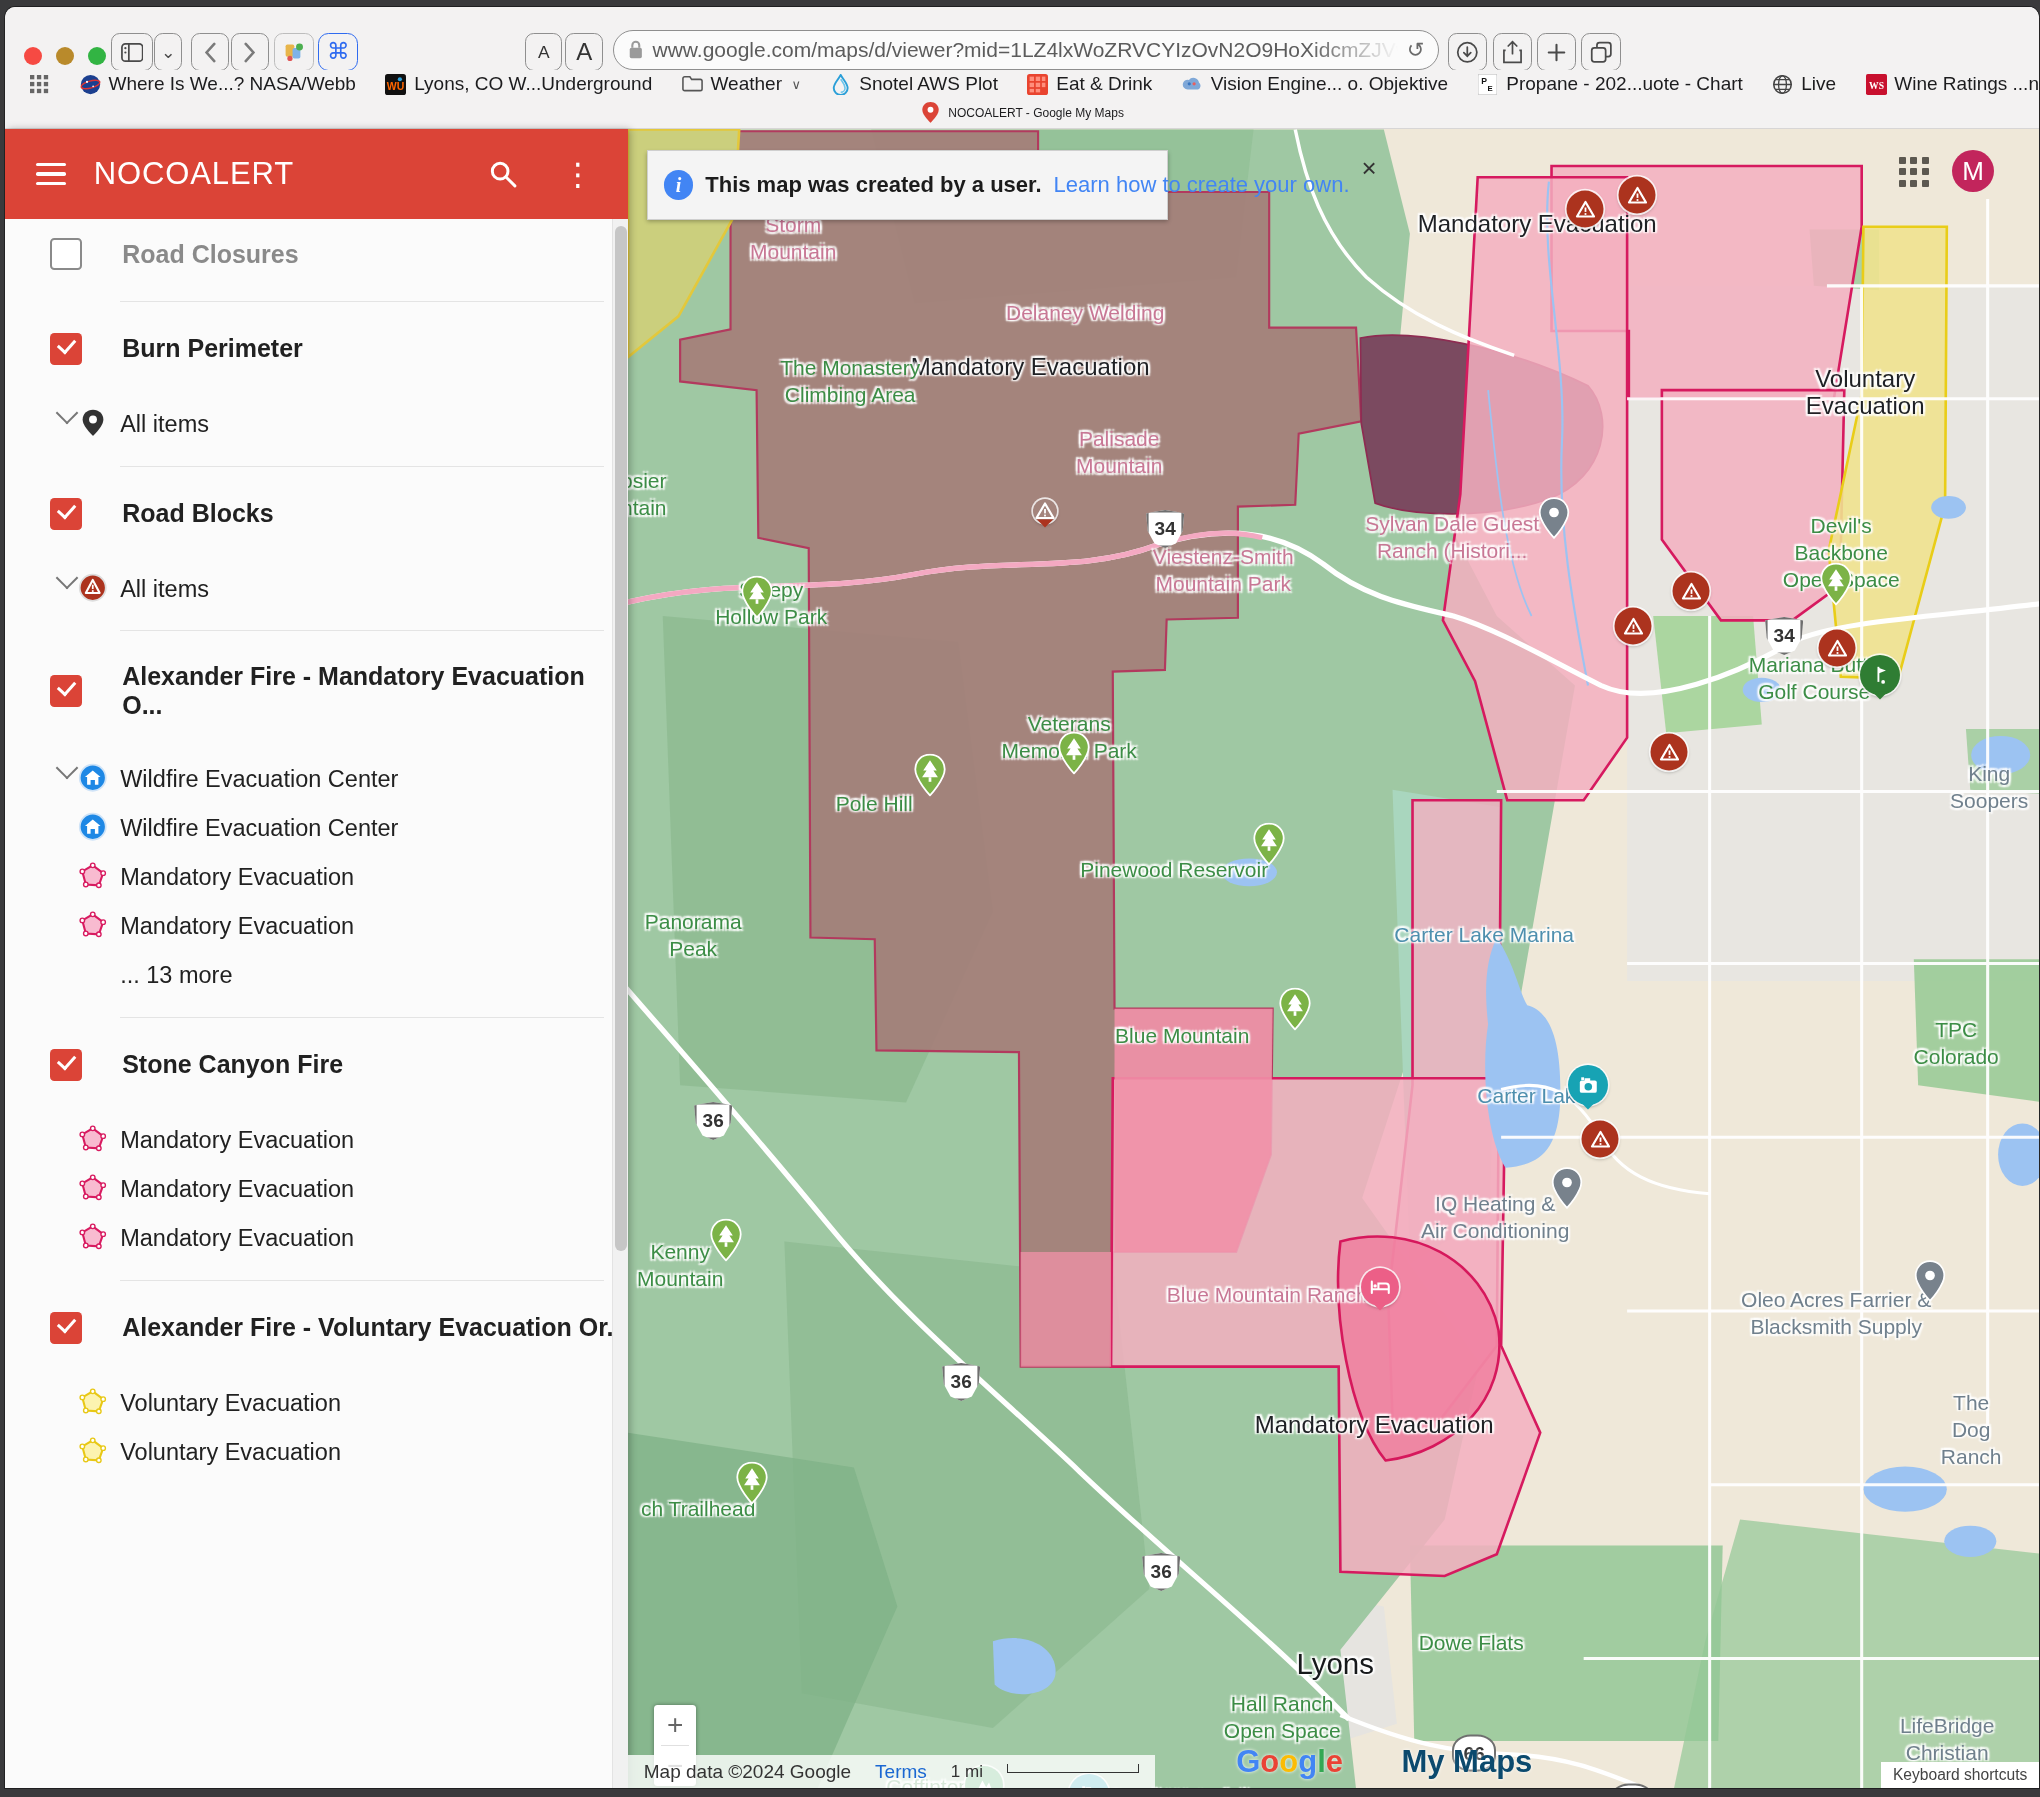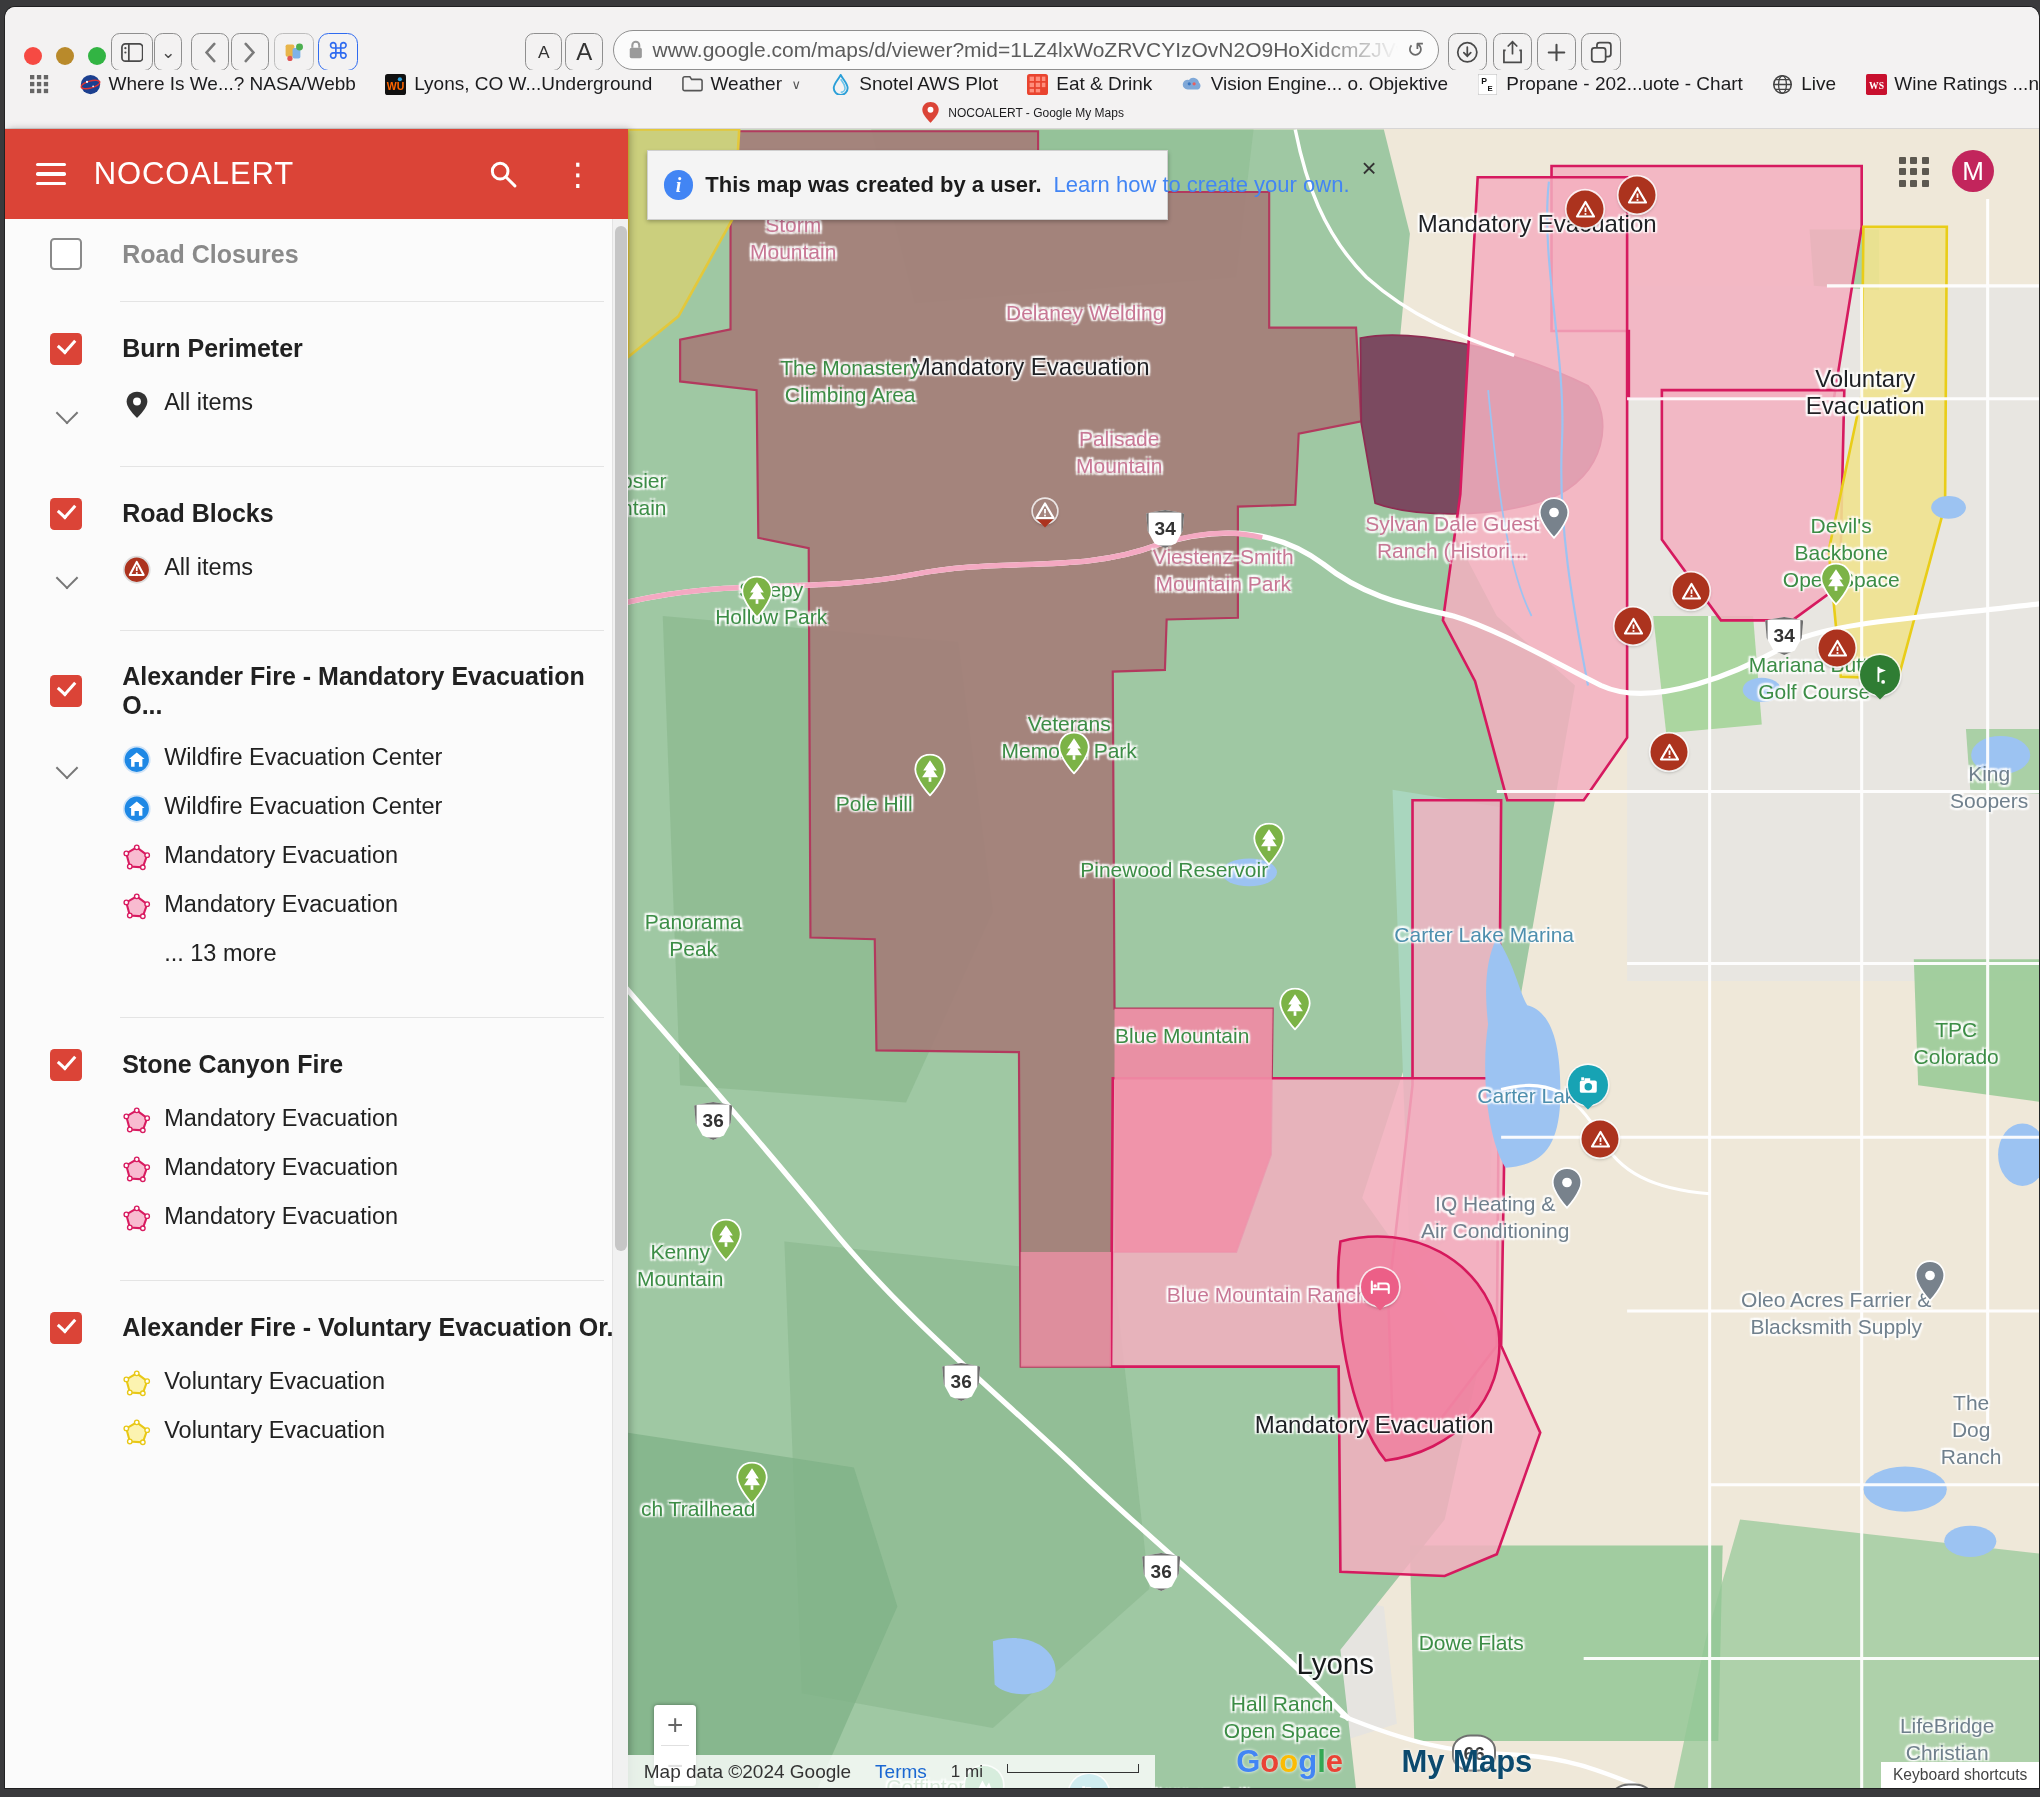--- a/index.html
+++ b/index.html
@@ -53,21 +53,21 @@
   .layers{padding-bottom:17.4px;}
   .layer-head{display:flex;align-items:center;padding:19px 0 19px 45px;}
   .cbx{width:32px;height:32px;border-radius:4.3px;box-sizing:border-box;position:relative;flex:0 0 auto;}
   .cbx.on{background:#DB4437;}
   .cbx.on::after{content:"";position:absolute;left:7.8px;top:6px;width:14px;height:7.8px;border-left:3.5px solid #fff;border-bottom:3.5px solid #fff;transform:rotate(-48deg);}
   .cbx.off{border:2.6px solid #8a8a8a;background:#fff;}
   .layer-title{margin-left:40px;font-size:25px;font-weight:bold;color:#212121;}
   .layer-title.muted{color:#8a8a8a;}
   .sub-rows{position:relative;padding:5.2px 0 15.6px 0;}
   .sub-chevron{position:absolute;left:54px;top:21px;width:14px;height:14px;border-right:2.6px solid #777;border-bottom:2.6px solid #777;transform:rotate(45deg);}
-  .sub-row{display:flex;align-items:flex-start;height:49px;padding-left:116px;}
+  .sub-row{display:flex;align-items:flex-end;height:49px;padding-left:72px;}
   .sub-icon{width:31px;height:31px;margin-right:12px;display:flex;align-items:center;justify-content:center;flex:0 0 auto;}
   .sub-label{font-size:23.5px;color:#212121;}
   .sub-row.more .sub-label{margin-left:43px;}
   .divider{height:0.9px;background:#e4e4e4;margin:12px 24px 12px 115px;}
 
   
   .map{position:absolute;left:623px;top:0;right:0;bottom:0;overflow:hidden;background:#EFE8D9;}
   .map svg.base{position:absolute;left:0;top:0;}
   .mlabel{position:absolute;transform:translate(-50%,-50%);font-size:21px;text-align:center;white-space:pre-line;line-height:27px;
     text-shadow:-1.7px -1.7px 1.7px #fff,1.7px -1.7px 1.7px #fff,-1.7px 1.7px 1.7px #fff,1.7px 1.7px 1.7px #fff,0 0 3.5px #fff;pointer-events:none;}

